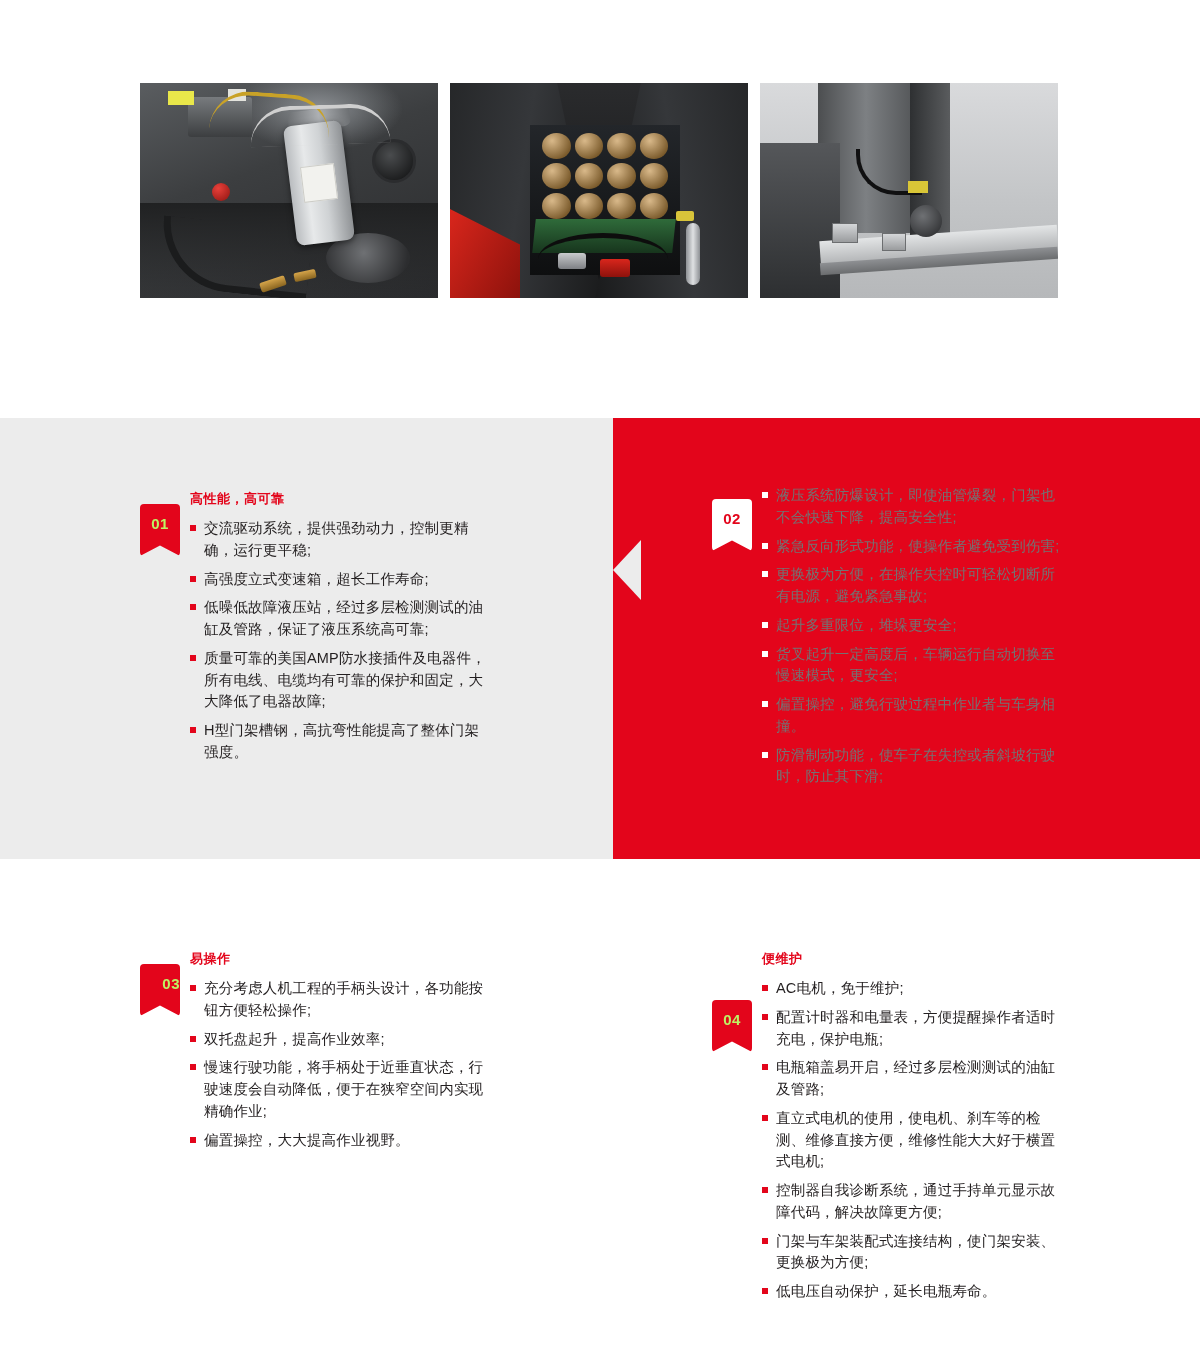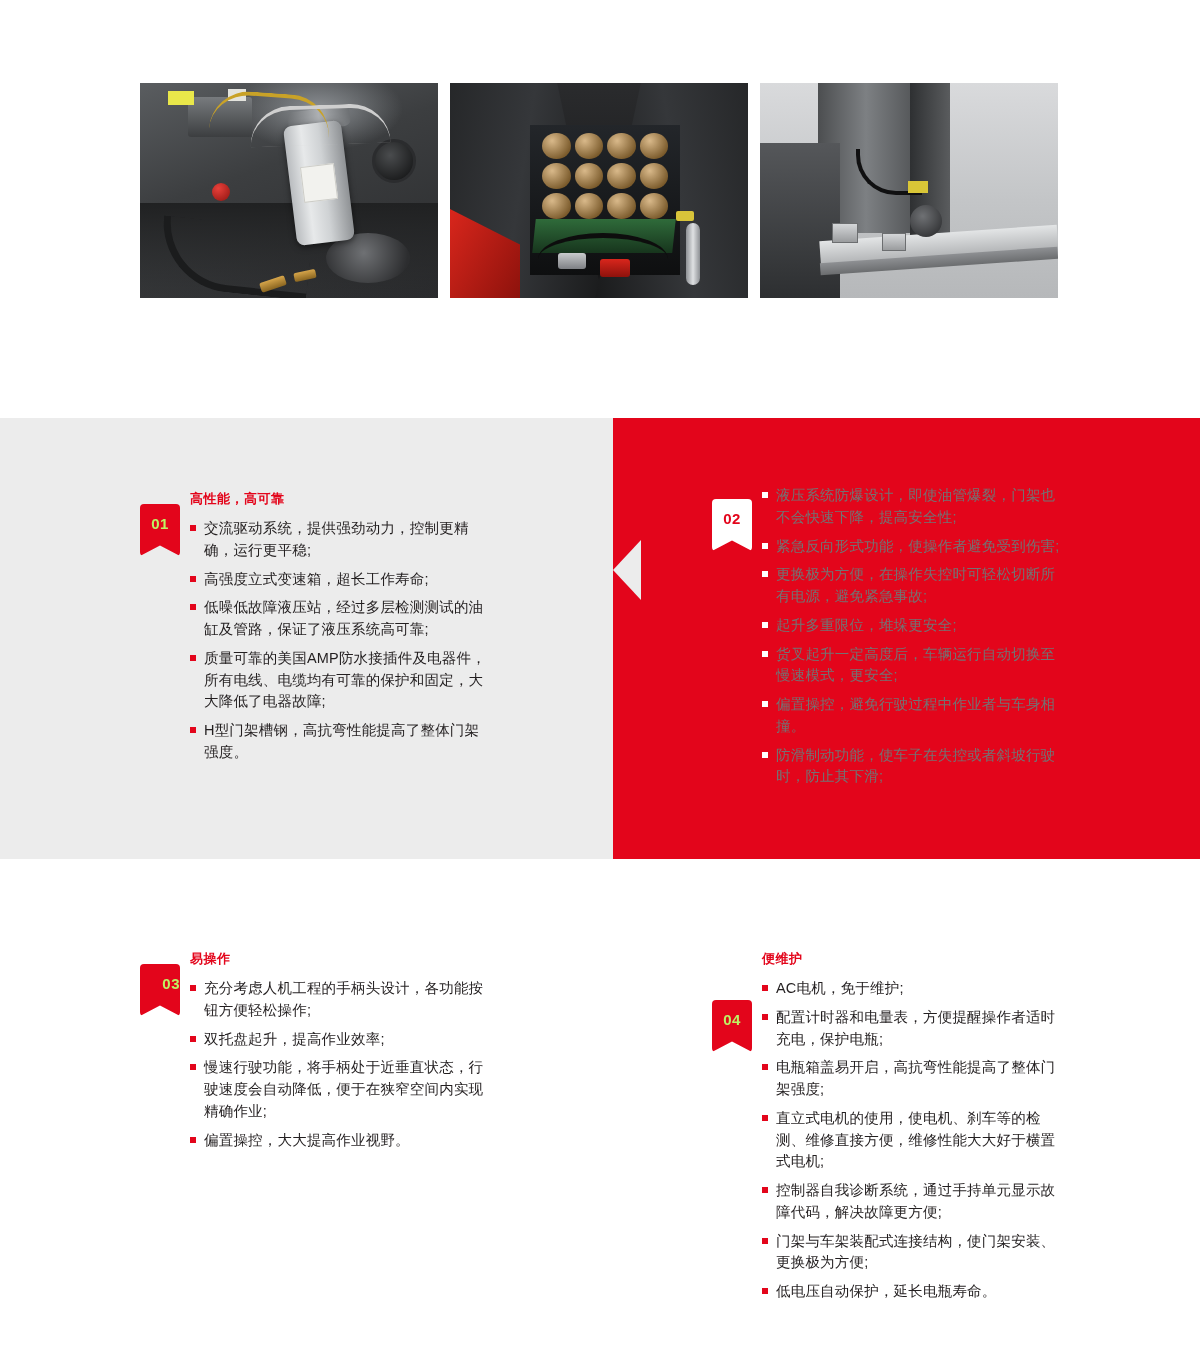--- a/index.html
+++ b/index.html
@@ -395,19 +395,19 @@
 </div>
 
 <div class="badge badge-4">
   <span>04</span>
 </div>
 <div class="block dark" id="b4">
   <h3>便维护</h3>
   <ul class="feat">
     <li>AC电机，免于维护;</li>
     <li>配置计时器和电量表，方便提醒操作者适时充电，保护电瓶;</li>
-    <li>电瓶箱盖易开启，高抗弯性能提高了整体门架强度;</li>
+    <li>电瓶箱盖易开启，经过多层检测测试的油缸及管路;</li>
     <li>直立式电机的使用，使电机、刹车等的检测、维修直接方便，维修性能大大好于横置式电机;</li>
     <li>控制器自我诊断系统，通过手持单元显示故障代码，解决故障更方便;</li>
     <li>门架与车架装配式连接结构，使门架安装、更换极为方便;</li>
     <li>低电压自动保护，延长电瓶寿命。</li>
   </ul>
 </div>
 
 </body></html>

